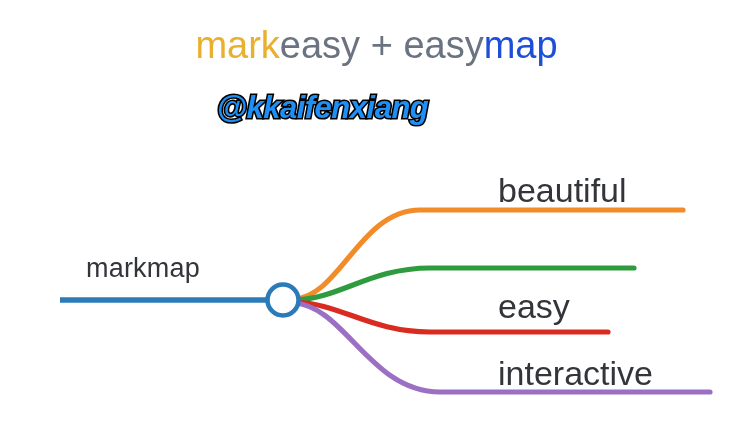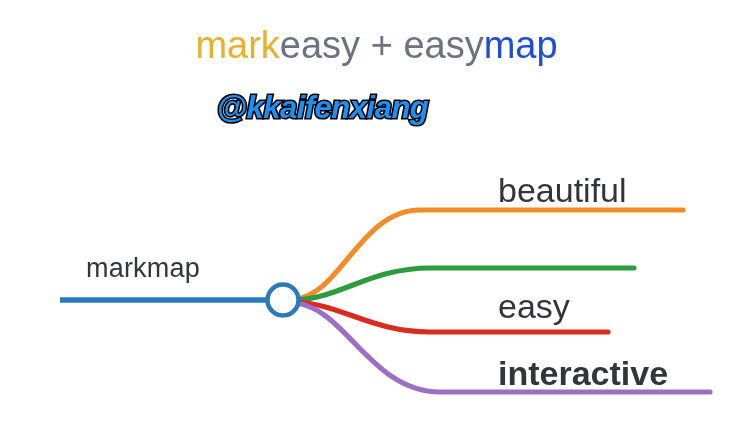--- a/index.html
+++ b/index.html
@@ -85,21 +85,21 @@
   .mm-root-label {
     font-size: 27px;
     left: 86px;
     top: 104px;
     letter-spacing: 0.2px;
   }
   .mm-branch-label { font-size: 34px; }
   #label-beautiful   { left: 498px; top: 22px; }
   #label-useful      { left: 498px; top: 81px; }
   #label-easy        { left: 498px; top: 138px; }
-  #label-interactive { left: 498px; top: 205px; font-weight: bold; }
+  #label-interactive { left: 498px; top: 205px; }
 </style>
 </head>
 <body>
 
 <div id="screen">
 
   <div id="header">
 
     <div id="title">
       <span style="color:#E8B02C">mark</span><span style="color:#6B7280">easy</span><span style="color:#6B7280"> + </span><span style="color:#6B7280">easy</span><span style="color:#1d4ed8">map</span>

